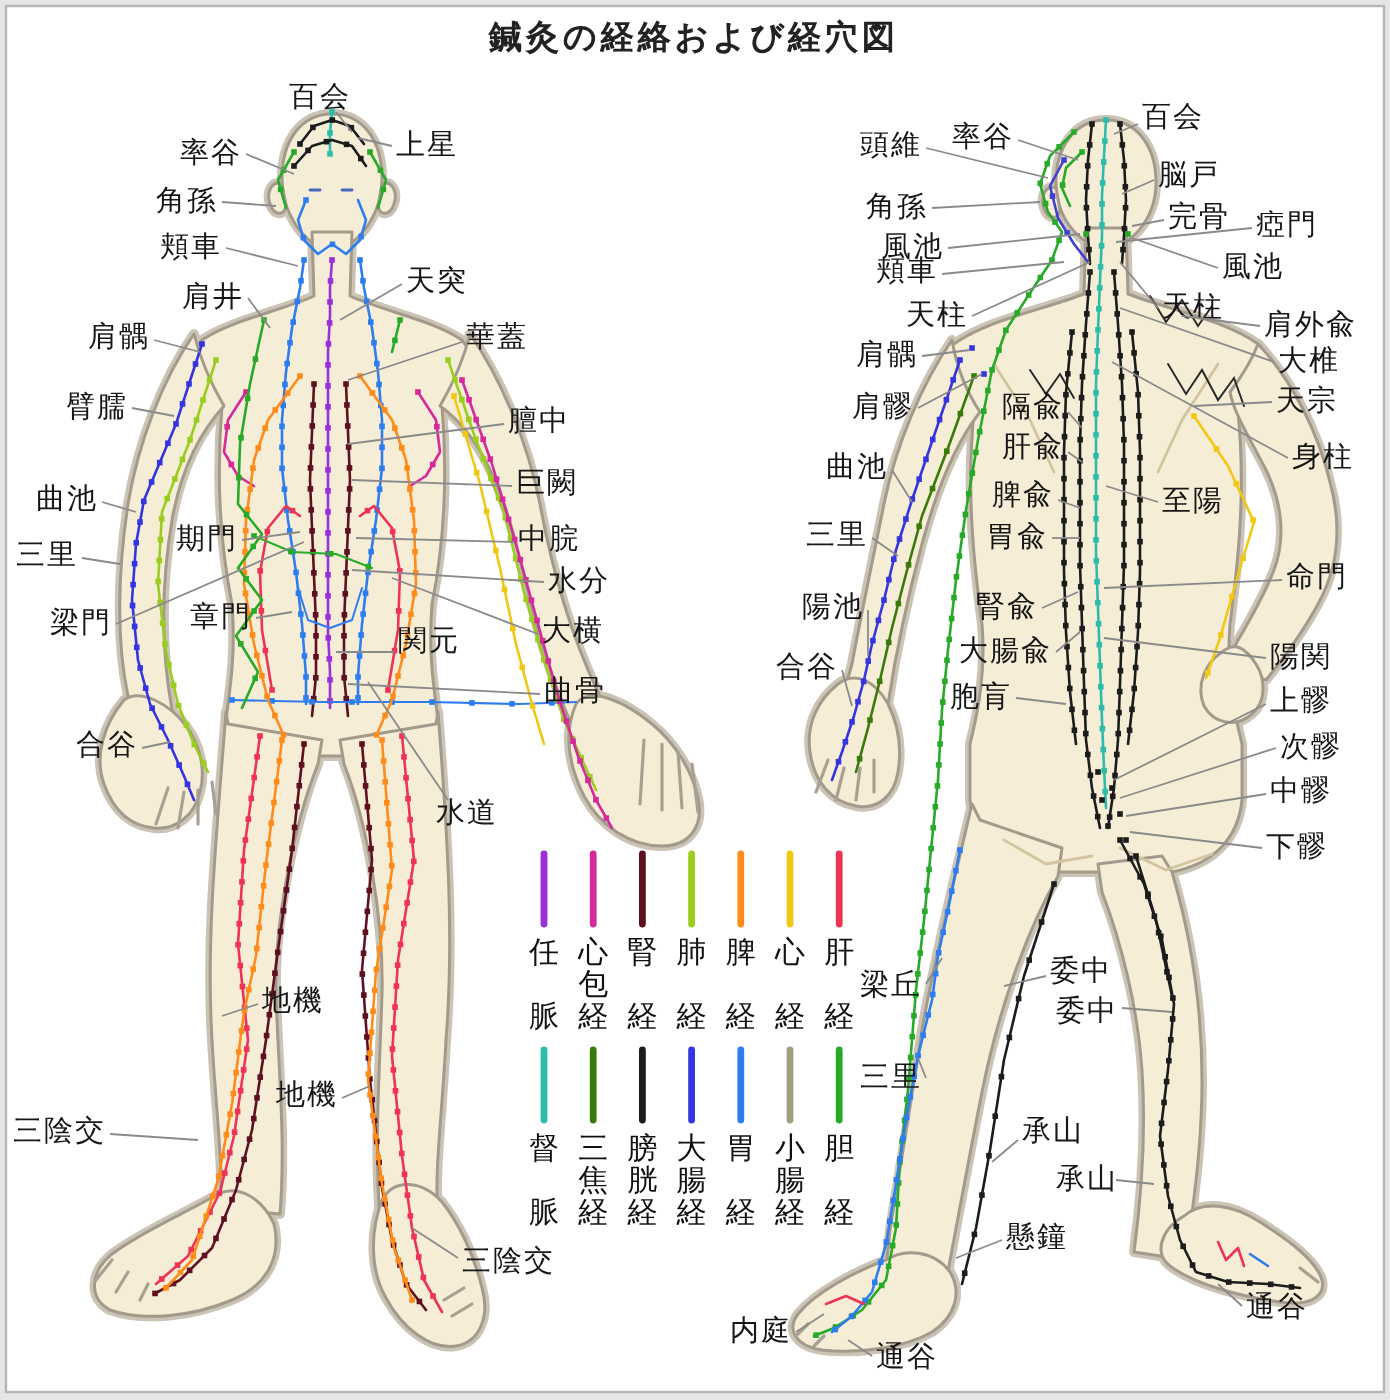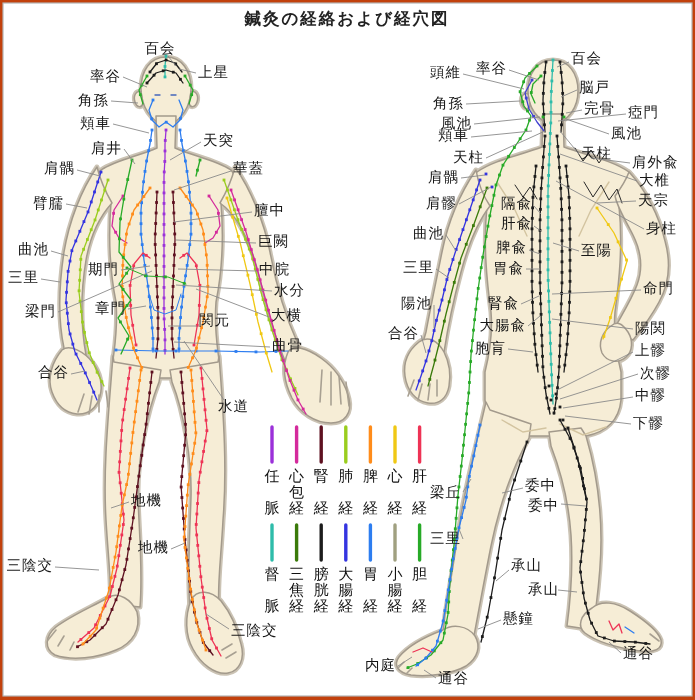--- a/index.html
+++ b/index.html
@@ -1,16 +1,16 @@
 <!DOCTYPE html>
 <html><head>
 <meta charset="utf-8">
 <style>
   html,body{margin:0;padding:0;background:#ffffff;}
-  .stage{width:695px;height:700px;position:relative;background:#c2410c;overflow:hidden;}
+  .stage{width:695px;height:700px;position:relative;background:#e5e5e5;overflow:hidden;}
   svg{display:block;}
   .title{font-family:"DejaVu Serif","Liberation Serif",serif;font-size:16.5px;font-weight:bold;fill:#222;letter-spacing:2px;}
   .lbl{font-family:"DejaVu Serif","Liberation Serif",serif;font-size:14.5px;fill:#161616;letter-spacing:1px;}
   .lgc{font-family:"DejaVu Serif","Liberation Serif",serif;font-size:15px;fill:#111;}
 </style>
 </head>
 <body>
 
 <div class="stage">
   <svg id="diagram" viewBox="0 0 695 700" width="695" height="700">

